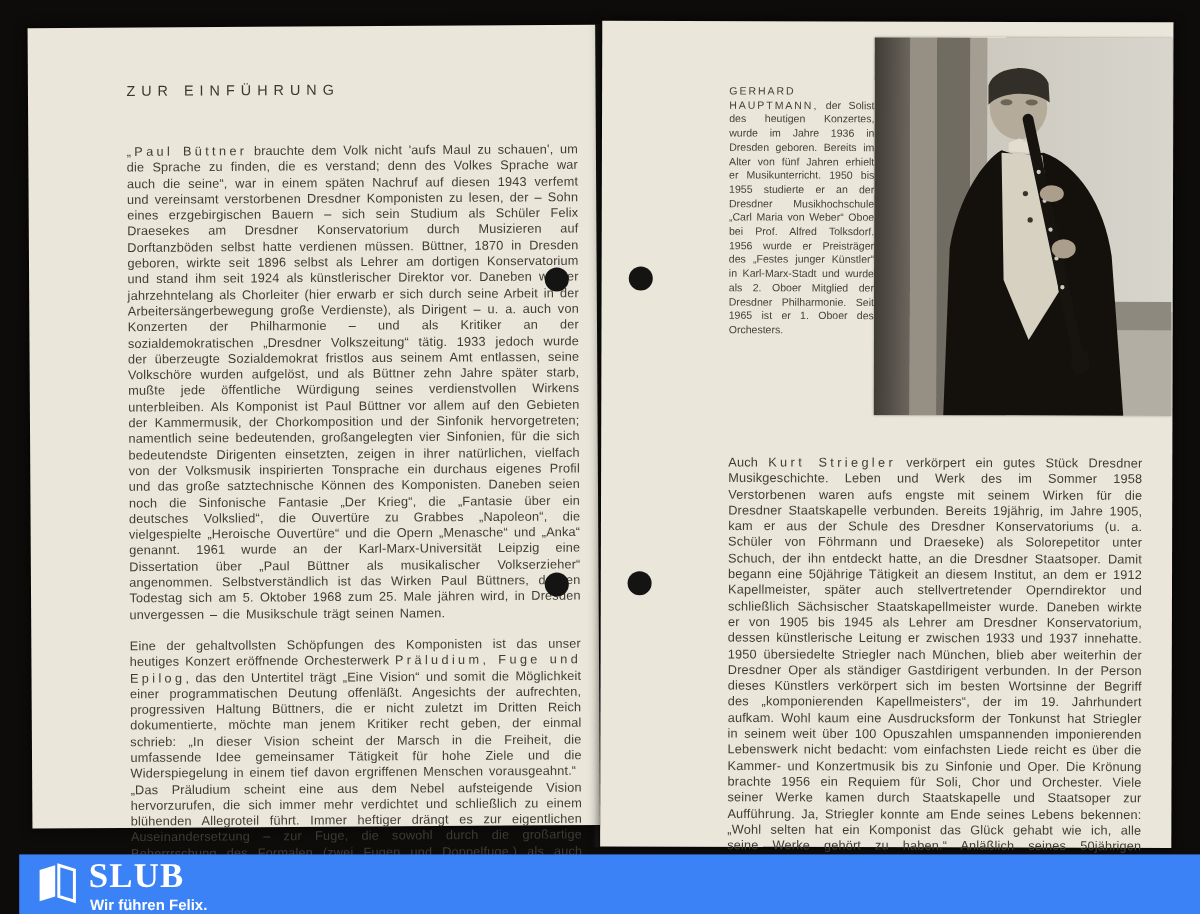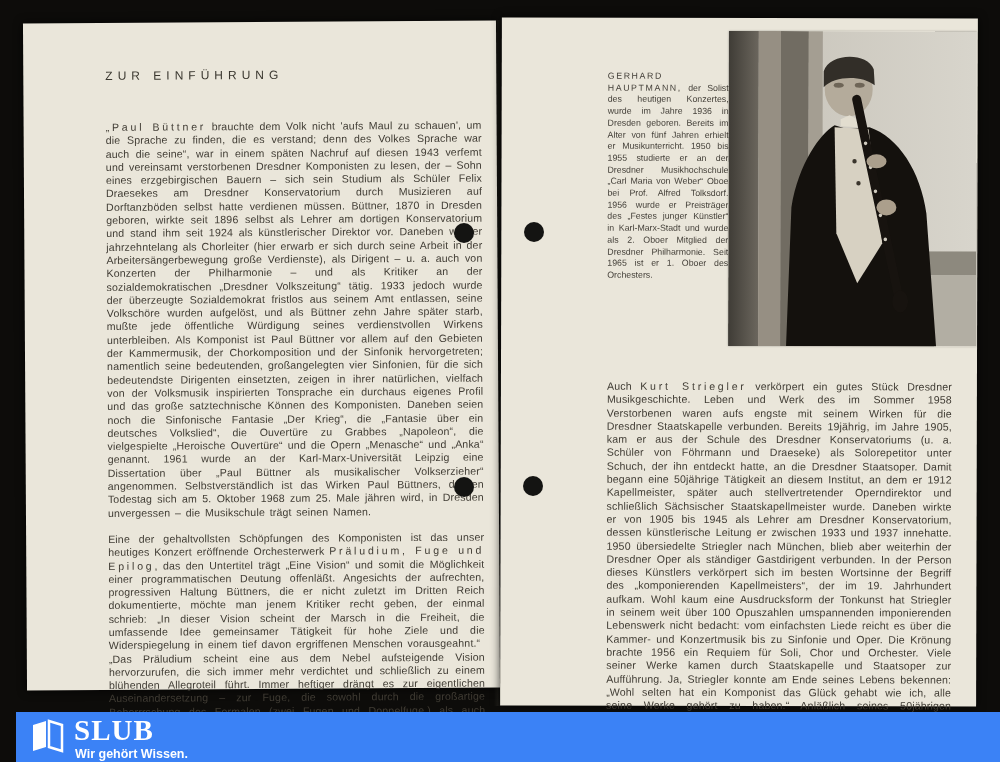--- a/index.html
+++ b/index.html
@@ -141,15 +141,15 @@
 <div class="hole" style="left:454px; top:477px;"></div>
 <div class="hole" style="left:524px; top:222px;"></div>
 <div class="hole" style="left:523px; top:476px;"></div>
 
 <div class="footer-bar">
   <svg class="slub-icon" width="36" height="36" viewBox="0 0 36 36" aria-hidden="true">
     <path d="M3,6 L16,2 L16,28 L3,32 Z" fill="#ffffff"></path>
     <path d="M19,2 L32,6 L32,32 L19,28 Z" fill="none" stroke="#ffffff" stroke-width="2.5"></path>
   </svg>
   <div class="slub-wordmark">SLUB</div>
-  <div class="slub-tagline">Wir gehört Wissen.</div>
+  <div class="slub-tagline">Wir führen Felix.</div>
 
 </div>
 
 </body></html>

